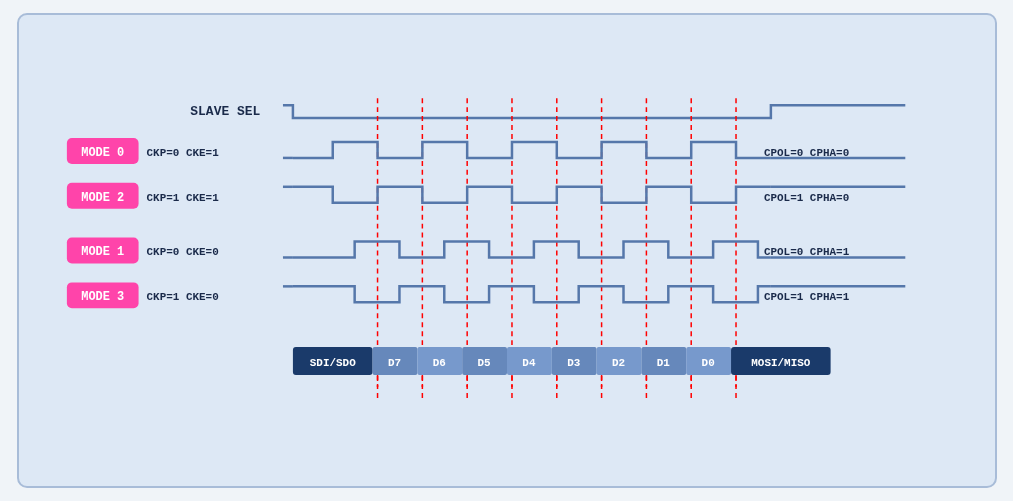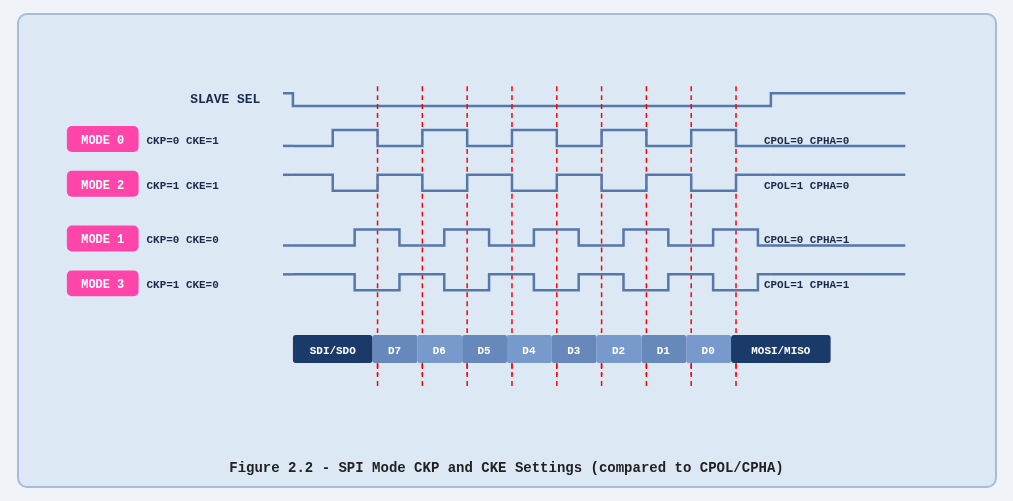--- a/index.html
+++ b/index.html
@@ -136,14 +136,13 @@
       <line x1="385" y1="306" x2="385" y2="330" stroke="red" stroke-width="1.5" stroke-dasharray="5,4"></line>
       <line x1="430" y1="306" x2="430" y2="330" stroke="red" stroke-width="1.5" stroke-dasharray="5,4"></line>
       <line x1="475" y1="306" x2="475" y2="330" stroke="red" stroke-width="1.5" stroke-dasharray="5,4"></line>
       <line x1="520" y1="306" x2="520" y2="330" stroke="red" stroke-width="1.5" stroke-dasharray="5,4"></line>
       <line x1="565" y1="306" x2="565" y2="330" stroke="red" stroke-width="1.5" stroke-dasharray="5,4"></line>
       <line x1="610" y1="306" x2="610" y2="330" stroke="red" stroke-width="1.5" stroke-dasharray="5,4"></line>
       <line x1="655" y1="306" x2="655" y2="330" stroke="red" stroke-width="1.5" stroke-dasharray="5,4"></line>
       <line x1="700" y1="306" x2="700" y2="330" stroke="red" stroke-width="1.5" stroke-dasharray="5,4"></line>
     </svg>
   </div>
-  <div class="caption">Figure 2.2 - SPI Mode CKP and CKE Settings (compared to CPOL/CPHA)</div>
 </div>
 
 </body></html>

